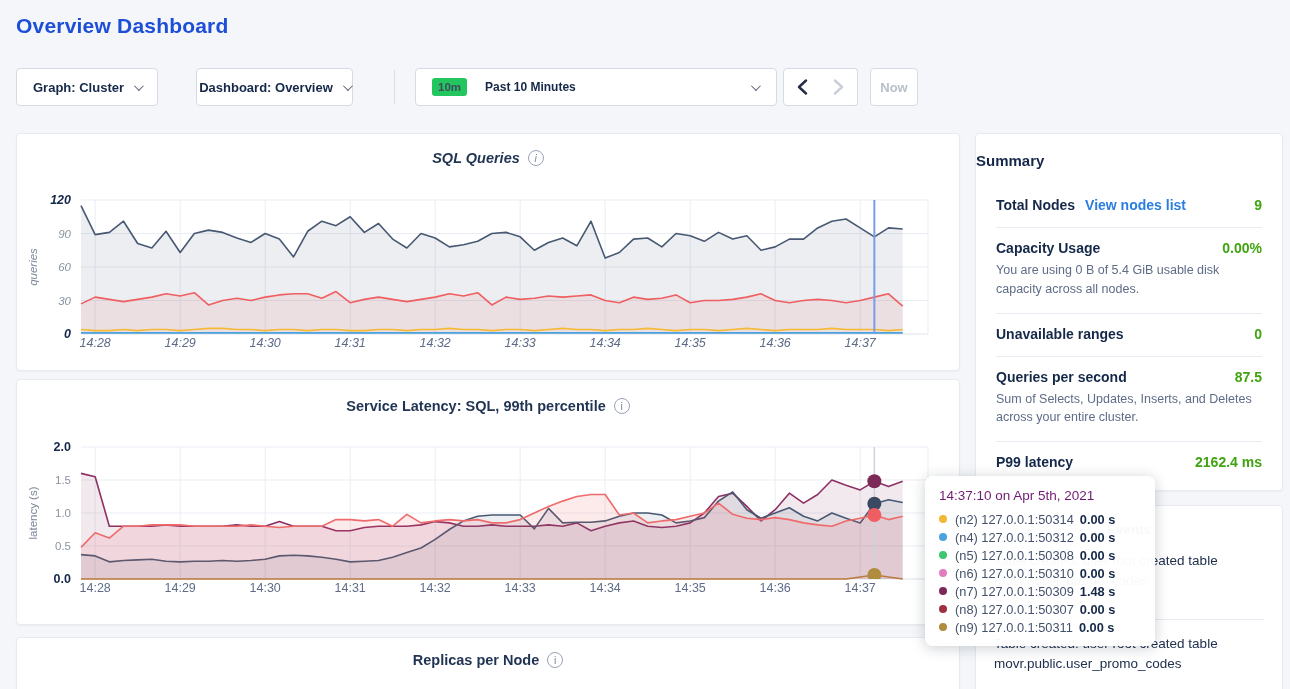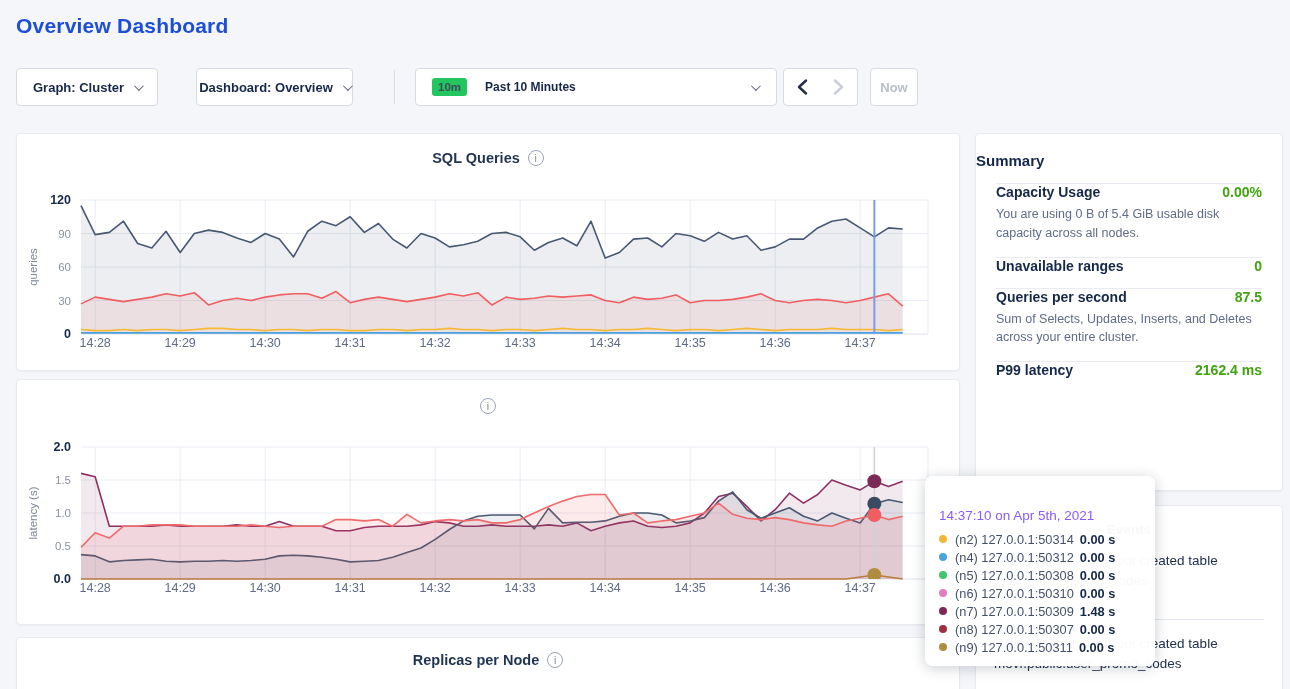--- a/index.html
+++ b/index.html
@@ -15,21 +15,21 @@
   .caret { width:7px; height:7px; border-right:1.8px solid #5a6576; border-bottom:1.8px solid #5a6576; transform:rotate(45deg) translateY(-2px); }
   .divider-v { position:absolute; left:394px; top:70px; width:1px; height:34px; background:#d9dde4; }
   .time-badge { background:#22c55e; color:#3f4a5e; font-size:11.5px; font-weight:700; padding:3px 6px; border-radius:3px; }
   .time-select { justify-content:flex-start; padding:0 16px; }
   .time-select .caret { position:absolute; right:18px; }
   .arrow-btn svg { display:block; }
   .btn.disabled { color:#b9bfc9; cursor:default; }
 
   
   .card { position:absolute; background:#fff; border:1px solid #e7eaf0; border-radius:4px; box-shadow:0 1px 2px rgba(30,40,60,.04); }
-  .card-sql      { left:16px;  top:133px; width:944px; height:238px; }
+  .card-sql      { left:16px;  top:133px; width:944px; height:238px;font-style:italic; }
   .card-latency  { left:16px;  top:379px; width:944px; height:246px; }
   .card-replicas { left:16px;  top:637px; width:944px; height:80px; }
   .card-summary  { left:975px; top:133px; width:308px; height:358px; }
   .card-events   { left:975px; top:505px; width:308px; height:200px; }
 
   .chart-title-row { position:absolute; left:0; right:0; display:flex; align-items:center; justify-content:center; gap:8px; }
   .chart-title { font-size:14.5px; font-weight:700; color:#1f3352; }
   .info { display:inline-flex; width:16px; height:16px; border:1px solid #99a3b6; border-radius:50%; color:#7e89a0;
           font-size:10.5px; font-weight:400; align-items:center; justify-content:center; cursor:pointer; }
 
@@ -46,31 +46,31 @@
 
   
   .summary-title { text-align:left; font-size:15px; font-weight:700; margin-top:18px; }
   .sum-body { padding:0 20px; }
   .sum-row { display:flex; align-items:baseline; font-size:14px; font-weight:700; }
   .sum-row .lbl { color:#152849; }
   .sum-row .lnk { color:#2a7de1; margin-left:10px; cursor:pointer; }
   .sum-row .val { margin-left:auto; color:#3fa40f; }
   .sum-desc { font-size:12.5px; font-weight:400; color:#5f6c87; line-height:1.5; margin-top:5px; }
   .sum-hr { border:none; border-top:1px solid #e8ebf1; margin-top:14px; }
-  .mt28 { margin-top:28px; } .mt12 { }
+  .mt28 { margin-top:28px; } .mt12 { margin-top:12px; }
 
   
   .events-title { text-align:center; font-size:13.5px; font-weight:700; margin-top:16px; }
   .event-item { padding:14px 18px 0 18px; font-size:13.5px; color:#20304d; line-height:20px; min-height:74px; }
   .event-hr { border:none; border-top:1px solid #e6e9ef; margin:8px 18px 0 18px; }
 
   
   .tooltip { position:absolute; left:925px; top:476px; width:230px; z-index:50; background:rgba(255,255,255,.97);
              border-radius:8px; box-shadow:0 2px 14px rgba(20,30,50,.22); padding:12px 13px 10px 14px; }
-  .tt-title { font-size:13.5px; color:#8b5cf6; margin-bottom:7px; white-space:nowrap;margin-top:20px; }
+  .tt-title { font-size:13.5px; color:#701a75; margin-bottom:7px; white-space:nowrap; }
   .tt-row { display:flex; align-items:center; height:18px; white-space:nowrap; }
   .tt-dot { width:8px; height:8px; border-radius:50%; margin-right:8px; flex:none; }
   .tt-node { font-size:12.8px; color:#44516b; }
   .tt-val { font-size:12.8px; font-weight:700; color:#152849; margin-left:6px; }
 </style>
 </head>
 <body>
 
 <div class="page">
 
@@ -152,20 +152,21 @@
         <polyline points="64,114.85 78.167,108.15 92.334,110.38333333333333 106.501,112.61666666666667 120.668,110.38333333333333 134.835,108.15 149.002,104.80000000000001 163.169,107.03333333333333 177.336,103.68333333333334 191.503,115.96666666666667 205.67000000000002,111.5 219.83700000000002,109.26666666666667 234.00400000000002,111.5 248.17100000000002,108.15 262.338,105.91666666666666 276.505,104.80000000000001 290.672,104.80000000000001 304.839,109.26666666666667 319.006,102.56666666666666 333.173,113.73333333333333 347.34000000000003,110.38333333333333 361.507,108.15 375.67400000000004,110.38333333333333 389.841,112.61666666666667 404.00800000000004,110.38333333333333 418.175,108.15 432.34200000000004,104.80000000000001 446.509,107.03333333333333 460.67600000000004,103.68333333333334 474.843,115.96666666666667 489.01000000000005,108.15 503.177,110.38333333333333 517.344,109.26666666666667 531.511,107.03333333333333 545.678,108.15 559.845,107.03333333333333 574.012,105.91666666666666 588.179,111.5 602.346,113.73333333333333 616.513,108.15 630.6800000000001,110.38333333333333 644.847,109.26666666666667 659.014,105.91666666666666 673.181,113.73333333333333 687.3480000000001,111.5 701.515,111.5 715.682,110.38333333333333 729.849,108.15 744.0160000000001,104.80000000000001 758.183,111.5 772.35,113.73333333333333 786.517,111.5 800.6840000000001,110.38333333333333 814.851,111.5 829.018,113.73333333333333 843.1850000000001,111.5 857.3520000000001,108.15 871.519,104.80000000000001 885.686,117.08333333333333" fill="none" stroke="#ef5e60" stroke-width="1.6" stroke-linejoin="round"></polyline>
         <polyline points="64,140.53333333333333 78.167,141.65 92.334,141.65 106.501,140.53333333333333 120.668,141.65 134.835,140.53333333333333 149.002,140.53333333333333 163.169,141.65 177.336,140.53333333333333 191.503,139.41666666666666 205.67000000000002,139.41666666666666 219.83700000000002,140.53333333333333 234.00400000000002,140.53333333333333 248.17100000000002,141.65 262.338,140.53333333333333 276.505,140.53333333333333 290.672,141.65 304.839,140.53333333333333 319.006,140.53333333333333 333.173,141.65 347.34000000000003,141.65 361.507,140.53333333333333 375.67400000000004,140.53333333333333 389.841,141.65 404.00800000000004,140.53333333333333 418.175,140.53333333333333 432.34200000000004,139.41666666666666 446.509,140.53333333333333 460.67600000000004,140.53333333333333 474.843,141.65 489.01000000000005,140.53333333333333 503.177,140.53333333333333 517.344,141.65 531.511,140.53333333333333 545.678,139.41666666666666 559.845,140.53333333333333 574.012,140.53333333333333 588.179,141.65 602.346,140.53333333333333 616.513,140.53333333333333 630.6800000000001,139.41666666666666 644.847,140.53333333333333 659.014,141.65 673.181,140.53333333333333 687.3480000000001,140.53333333333333 701.515,141.65 715.682,140.53333333333333 729.849,139.41666666666666 744.0160000000001,140.53333333333333 758.183,141.65 772.35,140.53333333333333 786.517,140.53333333333333 800.6840000000001,140.53333333333333 814.851,139.41666666666666 829.018,140.53333333333333 843.1850000000001,140.53333333333333 857.3520000000001,140.53333333333333 871.519,141.65 885.686,140.53333333333333" fill="none" stroke="#f5b932" stroke-width="1.6" stroke-linejoin="round"></polyline>
         <polyline points="64,143.88333333333333 78.167,143.88333333333333 92.334,143.88333333333333 106.501,143.88333333333333 120.668,143.88333333333333 134.835,143.88333333333333 149.002,143.88333333333333 163.169,143.88333333333333 177.336,143.88333333333333 191.503,143.88333333333333 205.67000000000002,143.88333333333333 219.83700000000002,143.88333333333333 234.00400000000002,143.88333333333333 248.17100000000002,143.88333333333333 262.338,143.88333333333333 276.505,143.88333333333333 290.672,143.88333333333333 304.839,143.88333333333333 319.006,143.88333333333333 333.173,143.88333333333333 347.34000000000003,143.88333333333333 361.507,143.88333333333333 375.67400000000004,143.88333333333333 389.841,143.88333333333333 404.00800000000004,143.88333333333333 418.175,143.88333333333333 432.34200000000004,143.88333333333333 446.509,143.88333333333333 460.67600000000004,143.88333333333333 474.843,143.88333333333333 489.01000000000005,143.88333333333333 503.177,143.88333333333333 517.344,143.88333333333333 531.511,143.88333333333333 545.678,143.88333333333333 559.845,143.88333333333333 574.012,143.88333333333333 588.179,143.88333333333333 602.346,143.88333333333333 616.513,143.88333333333333 630.6800000000001,143.88333333333333 644.847,143.88333333333333 659.014,143.88333333333333 673.181,143.88333333333333 687.3480000000001,143.88333333333333 701.515,143.88333333333333 715.682,143.88333333333333 729.849,143.88333333333333 744.0160000000001,143.88333333333333 758.183,143.88333333333333 772.35,143.88333333333333 786.517,143.88333333333333 800.6840000000001,143.88333333333333 814.851,143.88333333333333 829.018,143.88333333333333 843.1850000000001,143.88333333333333 857.3520000000001,143.88333333333333 871.519,143.88333333333333 885.686,143.88333333333333" fill="none" stroke="#4aa3df" stroke-width="1.6" stroke-linejoin="round"></polyline>
         <line x1="857.3520000000001" x2="857.3520000000001" y1="11" y2="145" stroke="#7b9ce8" stroke-width="2"></line>
         <text x="20" y="78" class="yl" text-anchor="middle" transform="rotate(-90 20 78)">queries</text>
       </svg>
   </div>
 
   <div class="card card-latency">
     <div class="chart-title-row" style="top:18px;">
+      <span class="chart-title">Service Latency: SQL, 99th percentile</span>
       <span class="info">i</span>
     </div>
     <svg class="chart" id="chart1" style="top:55px;" width="944" height="175">
         <defs>
           <clipPath id="clip1">
             <rect x="0" y="0" width="944" height="144"></rect>
           </clipPath>
         </defs>
         <text x="54" y="148" text-anchor="end" class="yt b">0.0</text>
         <line x1="64" x2="911" y1="111" y2="111" stroke="#e9edf3" stroke-width="1"></line>
@@ -217,20 +218,25 @@
   <div class="card card-replicas">
     <div class="chart-title-row" style="top:14px;">
       <span class="chart-title">Replicas per Node</span>
       <span class="info">i</span>
     </div>
   </div>
 
   <div class="card card-summary">
     <div class="summary-title">Summary</div>
     <div class="sum-body">
+      <div class="sum-row mt28">
+        <span class="lbl">Total Nodes</span>
+        <span class="lnk">View nodes list</span>
+        <span class="val">9</span>
+      </div>
       <hr class="sum-hr">
       <div class="sum-row mt12">
         <span class="lbl">Capacity Usage</span>
         <span class="val">0.00%</span>
       </div>
       <div class="sum-desc">You are using 0 B of 5.4 GiB usable disk capacity across all nodes.</div>
       <hr class="sum-hr">
       <div class="sum-row mt12">
         <span class="lbl">Unavailable ranges</span>
         <span class="val">0</span>

